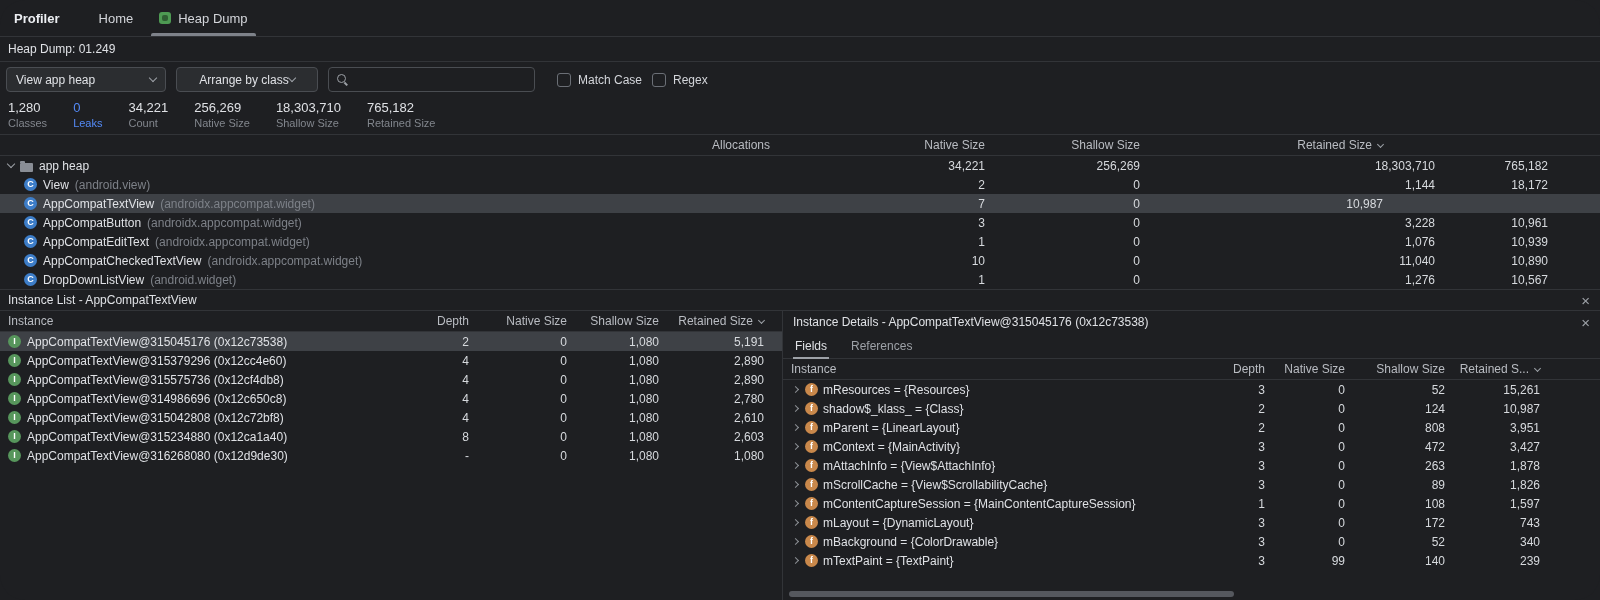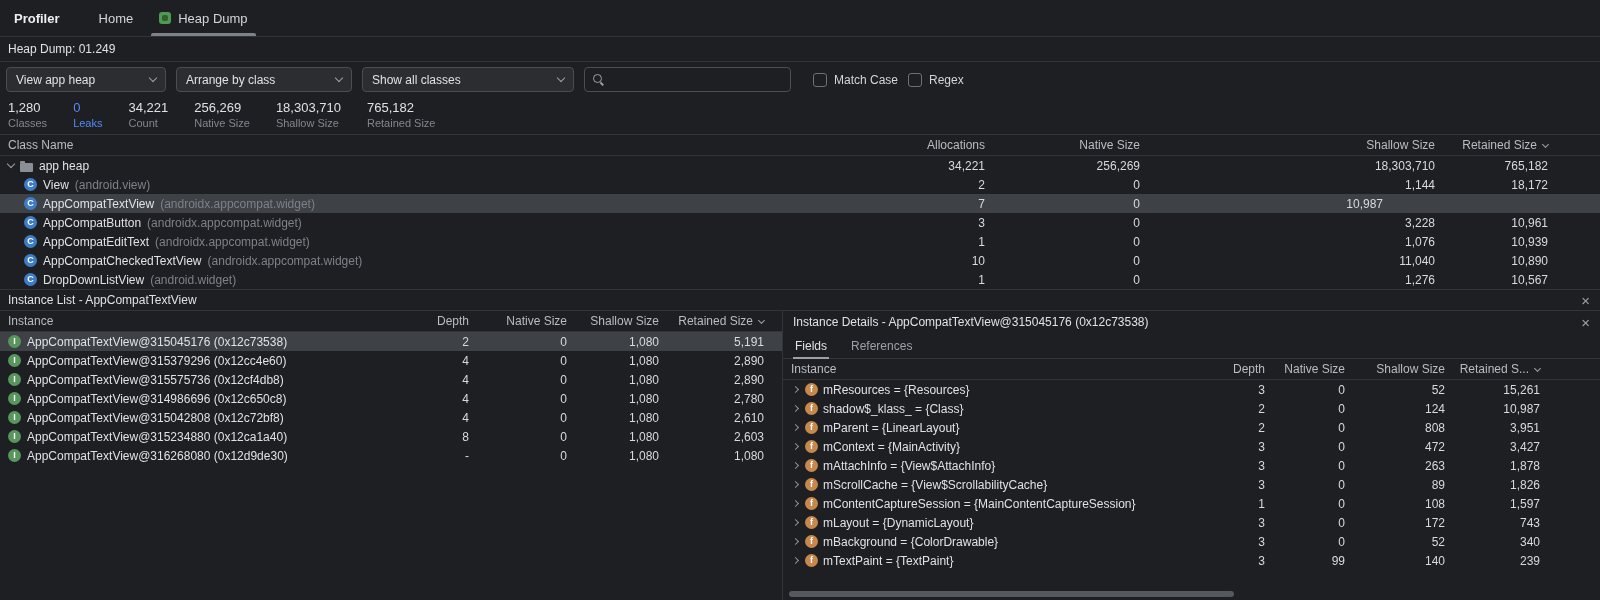--- a/index.html
+++ b/index.html
@@ -14,21 +14,21 @@
   .tab.selected::after { content:""; position:absolute; left:5px; right:5px; bottom:0; height:3px; background:#7e828a; border-radius:2px 2px 0 0; }
   .heapicon { width:12px; height:12px; border-radius:3px; background:#4e9a53; position:relative; flex:none; }
   .heapicon::after { content:""; position:absolute; left:3px; top:3px; width:6px; height:6px; border-radius:2px; background:#2f5e33; }
 
   
   .session { height:25px; display:flex; align-items:center; padding-left:8px; border-bottom:1px solid #323438; }
 
   
   .toolbar { height:35px; display:flex; align-items:center; padding-left:6px; gap:10px; }
   .select { height:25px; background:#2b2d30; border:1px solid #4a4d52; border-radius:4px; display:flex; align-items:center; justify-content:space-between; padding:0 9px; color:#dfe1e5; cursor:default; }
-  .w1 { width:160px; } .w2 { width:176px; } .w3 { width:212px; }
+  .w1 { width:160px; } .w2 { width:142px;justify-content:center; } .w3 { width:212px; }
   .cvd { width:6px; height:6px; border-right:1.5px solid #9da1a7; border-bottom:1.5px solid #9da1a7; transform:rotate(45deg); margin-top:-3px; flex:none; }
   .search { width:207px; height:25px; border:1px solid #4a4d52; border-radius:4px; display:flex; align-items:center; padding:0 8px; gap:7px; background:#1e1f22; }
   .mag { position:relative; width:12px; height:12px; flex:none; }
   .mag::before { content:""; position:absolute; left:0; top:0; width:7px; height:7px; border:1.4px solid #9da1a7; border-radius:50%; }
   .mag::after { content:""; position:absolute; width:4px; height:1.5px; background:#9da1a7; transform:rotate(45deg); left:7px; top:9px; }
   .search input { background:transparent; border:none; outline:none; color:#dfe1e5; width:100%; font:inherit; }
   .check { display:flex; align-items:center; gap:7px; color:#d3d5da; cursor:default;justify-content:flex-end; }
   .check.first { margin-left:12px; }
   .cb { width:14px; height:14px; border:1px solid #6b6f76; border-radius:3px; flex:none; background:transparent; }
 
@@ -108,24 +108,20 @@
 
   <div class="toolbar">
     <div class="select w1">
       <span>View app heap</span>
       <span class="cvd"></span>
     </div>
     <div class="select w2">
       <span>Arrange by class</span>
       <span class="cvd"></span>
     </div>
-    <div class="select w3">
-      <span>Show all classes</span>
-      <span class="cvd"></span>
-    </div>
     <div class="search">
       <span class="mag"></span>
       <input value="" style="">
     </div>
     <label class="check first">
       <span class="cb"></span>
       <span>Match Case</span>
     </label>
     <label class="check">
       <span class="cb"></span>
@@ -155,21 +151,20 @@
       <div class="l">Shallow Size</div>
     </div>
     <div class="stat">
       <div class="v">765,182</div>
       <div class="l">Retained Size</div>
     </div>
   </div>
 
   <section class="ctable">
     <div class="crow header">
-      <div class="hdr-name">Class Name</div>
       <div class="hdr-num">
           <span>Allocations</span>
         </div>
       <div class="hdr-num">
           <span>Native Size</span>
         </div>
       <div class="hdr-num">
           <span>Shallow Size</span>
         </div>
       <div class="hdr-num">

